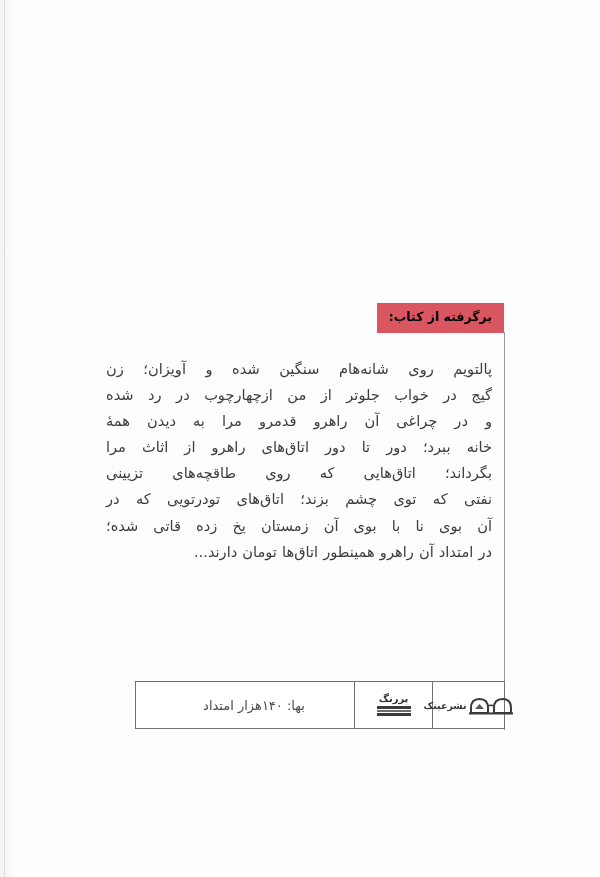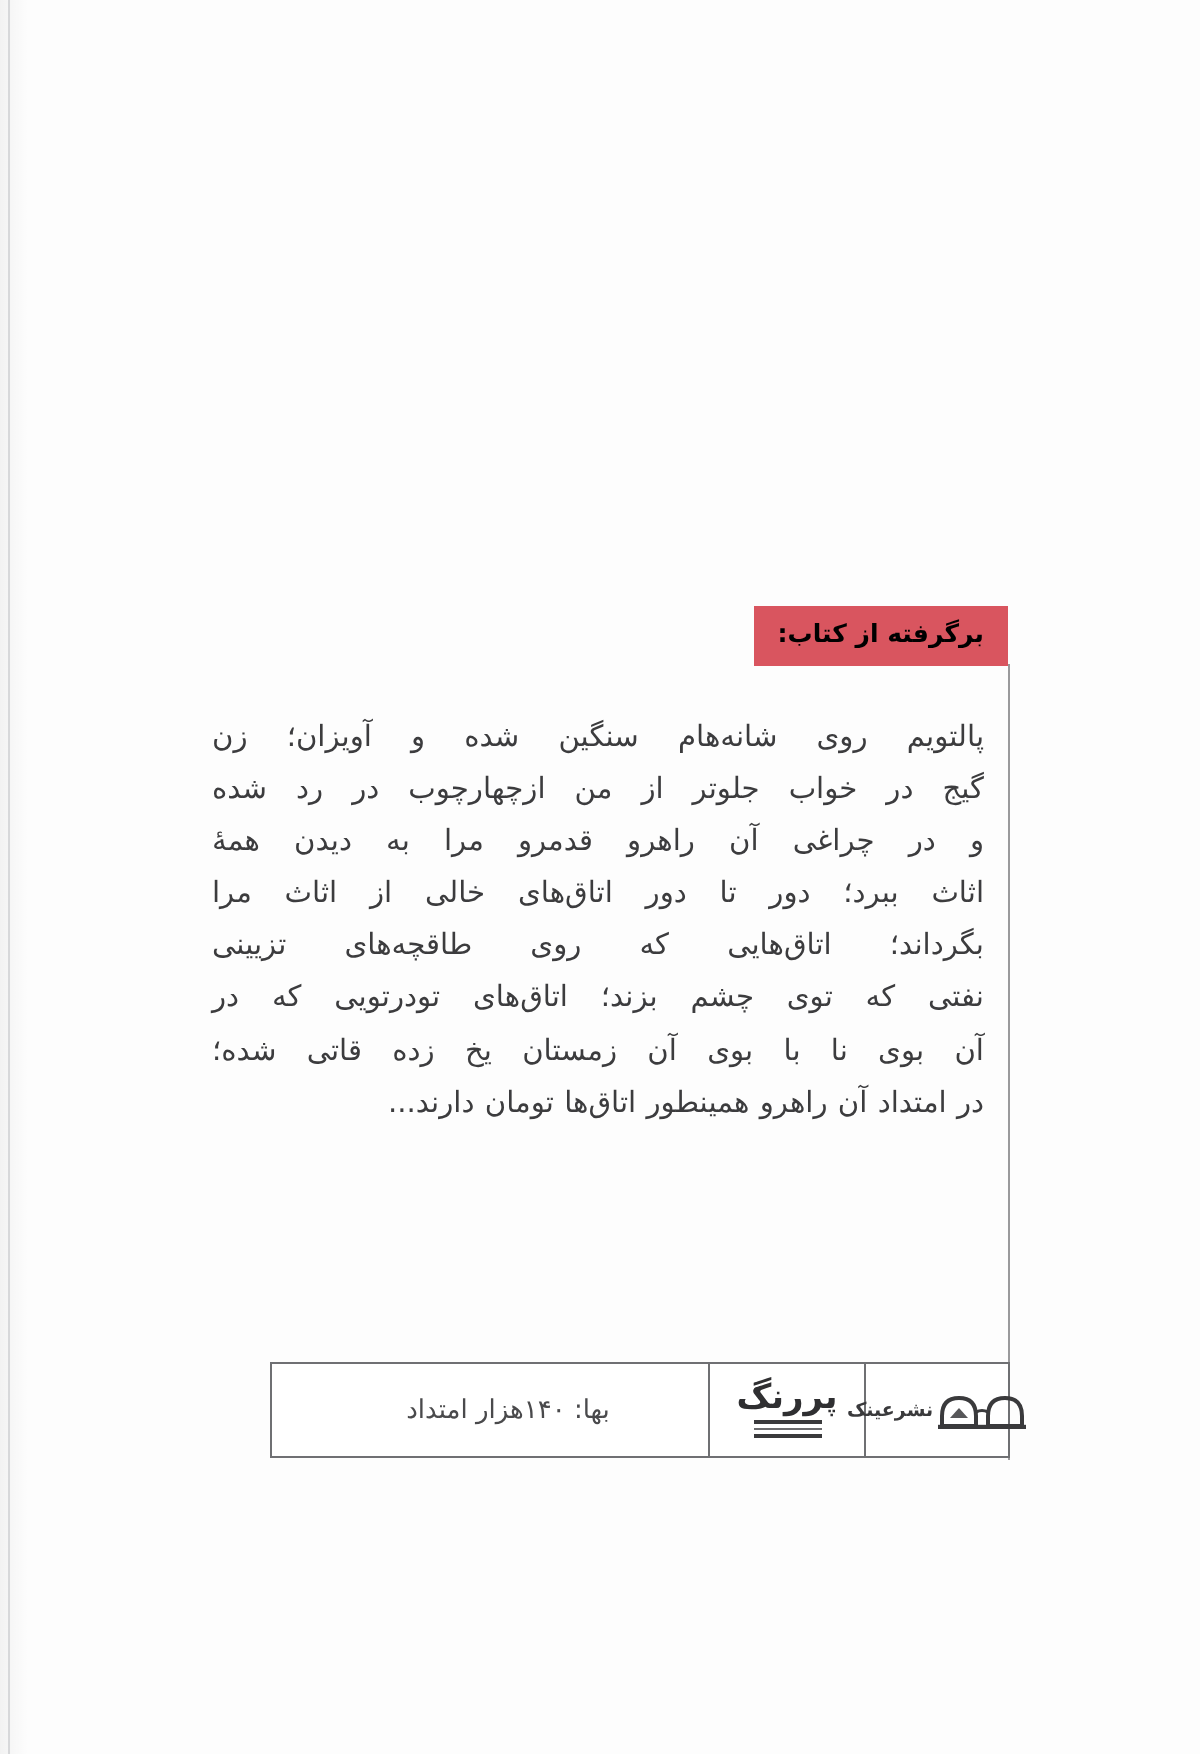--- a/index.html
+++ b/index.html
@@ -163,21 +163,21 @@
 
   
   .logo-porrang {
     display: flex;
     flex-direction: column;
     align-items: center;
     justify-content: center;
     gap: 2px;
   }
   .logo-porrang .wordmark {
-    font-size: 17px;
+    font-size: 10px;
     font-weight: bold;
     color: #2f2f31;
     line-height: 1;
     white-space: nowrap;
   }
   .logo-porrang .bars {
     width: 34px;
     display: flex;
     flex-direction: column;
     gap: 1.5px;
@@ -203,21 +203,21 @@
   <div class="cover-panel">
 
     <div class="excerpt-badge">برگرفته از کتاب:</div>
 
     <div class="right-rule"></div>
 
     <div class="excerpt-body">
       <span class="line">پالتویم روی شانه‌هام سنگین شده و آویزان؛ زن</span>
       <span class="line">گیج در خواب جلوتر از من ازچهارچوب در رد شده</span>
       <span class="line">و در چراغی آن راهرو قدمرو مرا به دیدن همهٔ</span>
-      <span class="line">اثاث ببرد؛ دور تا دور اتاق‌های خالی از اثاث مرا</span>
+      <span class="line">خانه ببرد؛ دور تا دور اتاق‌های راهرو از اثاث مرا</span>
       <span class="line">بگرداند؛ اتاق‌هایی که روی طاقچه‌های تزیینی</span>
       <span class="line">نفتی که توی چشم بزند؛ اتاق‌های تودرتویی که در</span>
       <span class="line">آن بوی نا با بوی آن زمستان یخ زده قاتی شده؛</span>
       <span class="line last">در امتداد آن راهرو همینطور اتاق‌ها تومان دارند...</span>
     </div>
 
     <div class="footer-bar">
 
       <div class="footer-cell cell-logo-publisher">
         <div class="logo-eynak">

